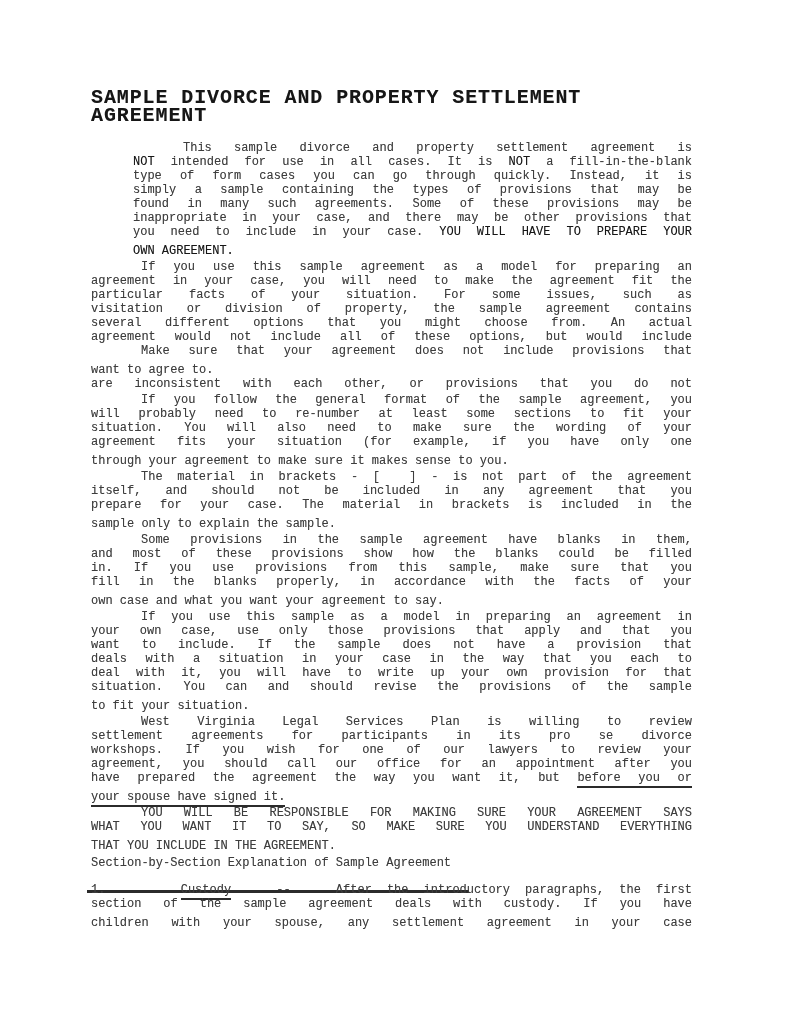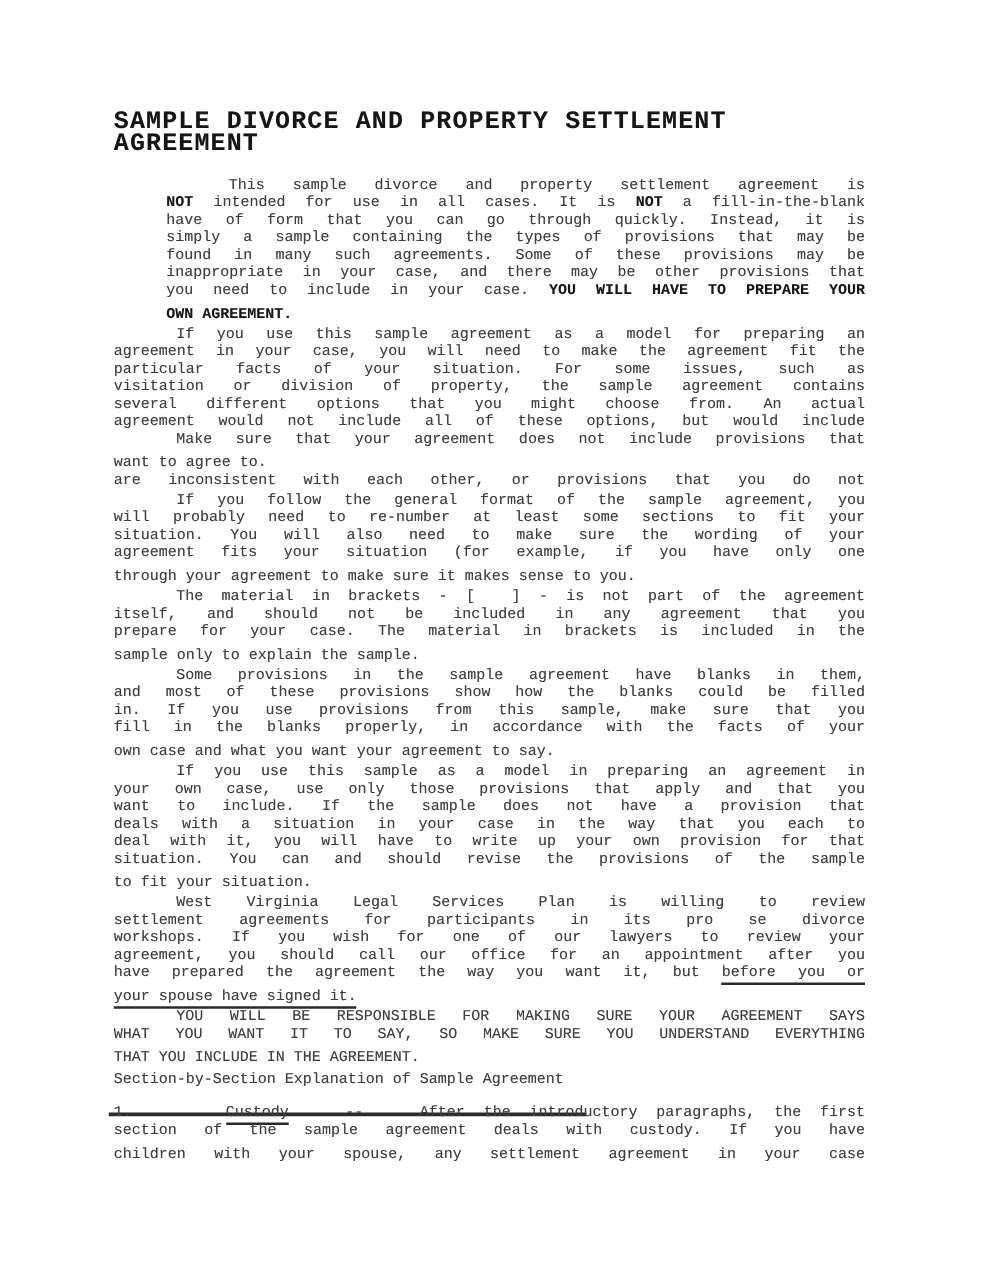--- a/index.html
+++ b/index.html
@@ -25,42 +25,42 @@
   }
   .para{margin-top:2px;}
   .para.cont{margin-top:0;}
   main > .para:first-child{margin-top:0;margin-left:42px;}
   .line{height:var(--lh);line-height:var(--lh);text-align:left;white-space:normal;}
   .line.j{text-align:justify;}
   .line.j::after{content:"";display:inline-block;width:100%;height:0;}
   .line.ind{text-indent:50px;}
   .line.sp{margin-top:5px;}
   .line.spread{letter-spacing:6px;}
-  .b{font-weight:bold;color:var(--bold);}
+  .b{font-weight:normal;color:var(--bold);}
   .u{border-bottom:2px solid var(--underline);padding-bottom:1px;}
   .heading-line{margin:3px 0 6px 0;height:21px;line-height:14px;}
   .heading-text{
     display:inline-block;border-bottom:3px solid var(--underline);
     padding:0 18px 20px 4px;margin-left:-4px;
   }
 </style>
 </head>
 <body>
 
 <div class="page">
   <div class="content">
     <header class="title">
       <div class="title-line">SAMPLE DIVORCE AND PROPERTY SETTLEMENT</div>
       <div class="title-line">AGREEMENT</div>
     </header>
     <main>
         <div class="para">
           <div class="line j ind"><span>This sample divorce and property settlement agreement is</span></div>
           <div class="line j"><span class="b">NOT</span><span> intended for use in all cases.  It is </span><span class="b">NOT</span><span> a fill-in-the-blank</span></div>
-          <div class="line j"><span>have of form that you can go through quickly.  Instead, it is</span></div>
+          <div class="line j"><span>type of form cases you can go through quickly.  Instead, it is</span></div>
           <div class="line j"><span>simply a sample containing the types of provisions that may be</span></div>
           <div class="line j"><span>found in many such agreements.  Some of these provisions may be</span></div>
           <div class="line j"><span>inappropriate in your case, and there may be other provisions that</span></div>
           <div class="line j"><span>you need to include in your case.  </span><span class="b">YOU WILL HAVE TO PREPARE YOUR</span></div>
           <div class="line sp"><span class="b">OWN AGREEMENT.</span></div>
         </div>
         <div class="para">
           <div class="line j ind"><span>If you use this sample agreement as a model for preparing an</span></div>
           <div class="line j"><span>agreement in your case, you will need to make the agreement fit the</span></div>
           <div class="line j"><span>particular facts of your situation.  For some issues, such as</span></div>

